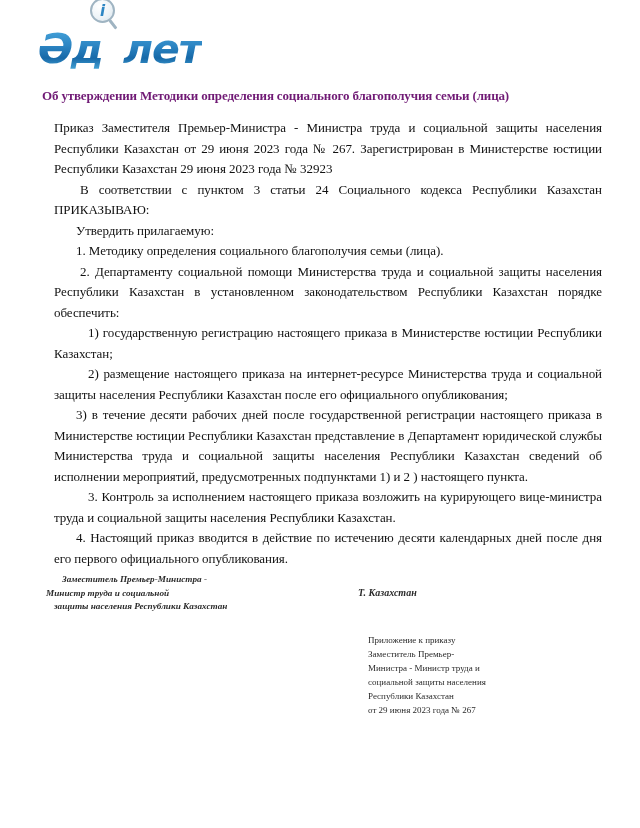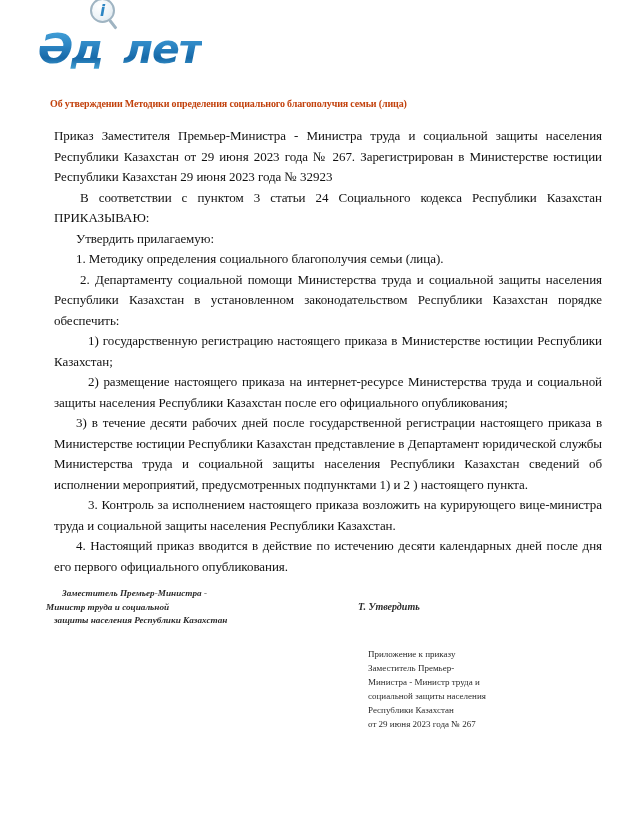--- a/index.html
+++ b/index.html
@@ -80,47 +80,47 @@
     height: 11px;
     background: #9fb4c2;
     transform: rotate(-38deg);
     transform-origin: top center;
     border-radius: 1px;
   }
 
   
   h1.doc-title,
   h2.doc-heading {
-    margin: 12px;
+    margin: 4px;
     font-family: "Liberation Serif", "DejaVu Serif", serif;
     font-weight: bold;
-    font-size: 10px;
+    font-size: 13px;
     line-height: 16px;
     letter-spacing: -0.15px;
-    color: #c2410c;
+    color: #701a75;
   }
   h1.doc-title { margin-bottom: 14px; }
 
   p.para {
     margin: 0 0 0 16px;
     font-size: 13px;
     line-height: 20.5px;
     text-align: justify;
     text-justify: inter-word;
     letter-spacing: -0.05px;
     color: #111111;
   }
   p.indent { text-indent: 26px; }
   p.indent-sm { text-indent: 22px; }
   p.indent-lg { text-indent: 34px; }
 
   
   .sig-block {
     position: relative;
-    margin-top: 10px;
+    margin-top: 4px;
     height: 46px;
   }
   .sig-left {
     position: absolute;
     left: 8px;
     top: 0;
     width: 300px;
     font-size: 9.2px;
     font-style: italic;
     font-weight: bold;
@@ -184,21 +184,21 @@
   <p class="para indent-lg">3. Контроль за исполнением настоящего приказа возложить на курирующего вице-министра труда и социальной защиты населения Республики Казахстан.</p>
 
   <p class="para indent-sm">4. Настоящий приказ вводится в действие по истечению десяти календарных дней после дня его первого официального опубликования.</p>
 
   <div class="sig-block">
     <div class="sig-left">
       <div class="l1">Заместитель Премьер-Министра -</div>
       <div class="l2">Министр труда и социальной</div>
       <div class="l3">защиты населения Республики Казахстан</div>
     </div>
-    <div class="sig-name">Т. Утвердить</div>
+    <div class="sig-name">Т. Казахстан</div>
   </div>
 
   <div class="appendix">
     <div>Приложение к приказу</div>
     <div>Заместитель Премьер-</div>
     <div>Министра - Министр труда и</div>
     <div>социальной защиты населения</div>
     <div>Республики Казахстан</div>
     <div>от 29 июня 2023 года № 267</div>
   </div>

